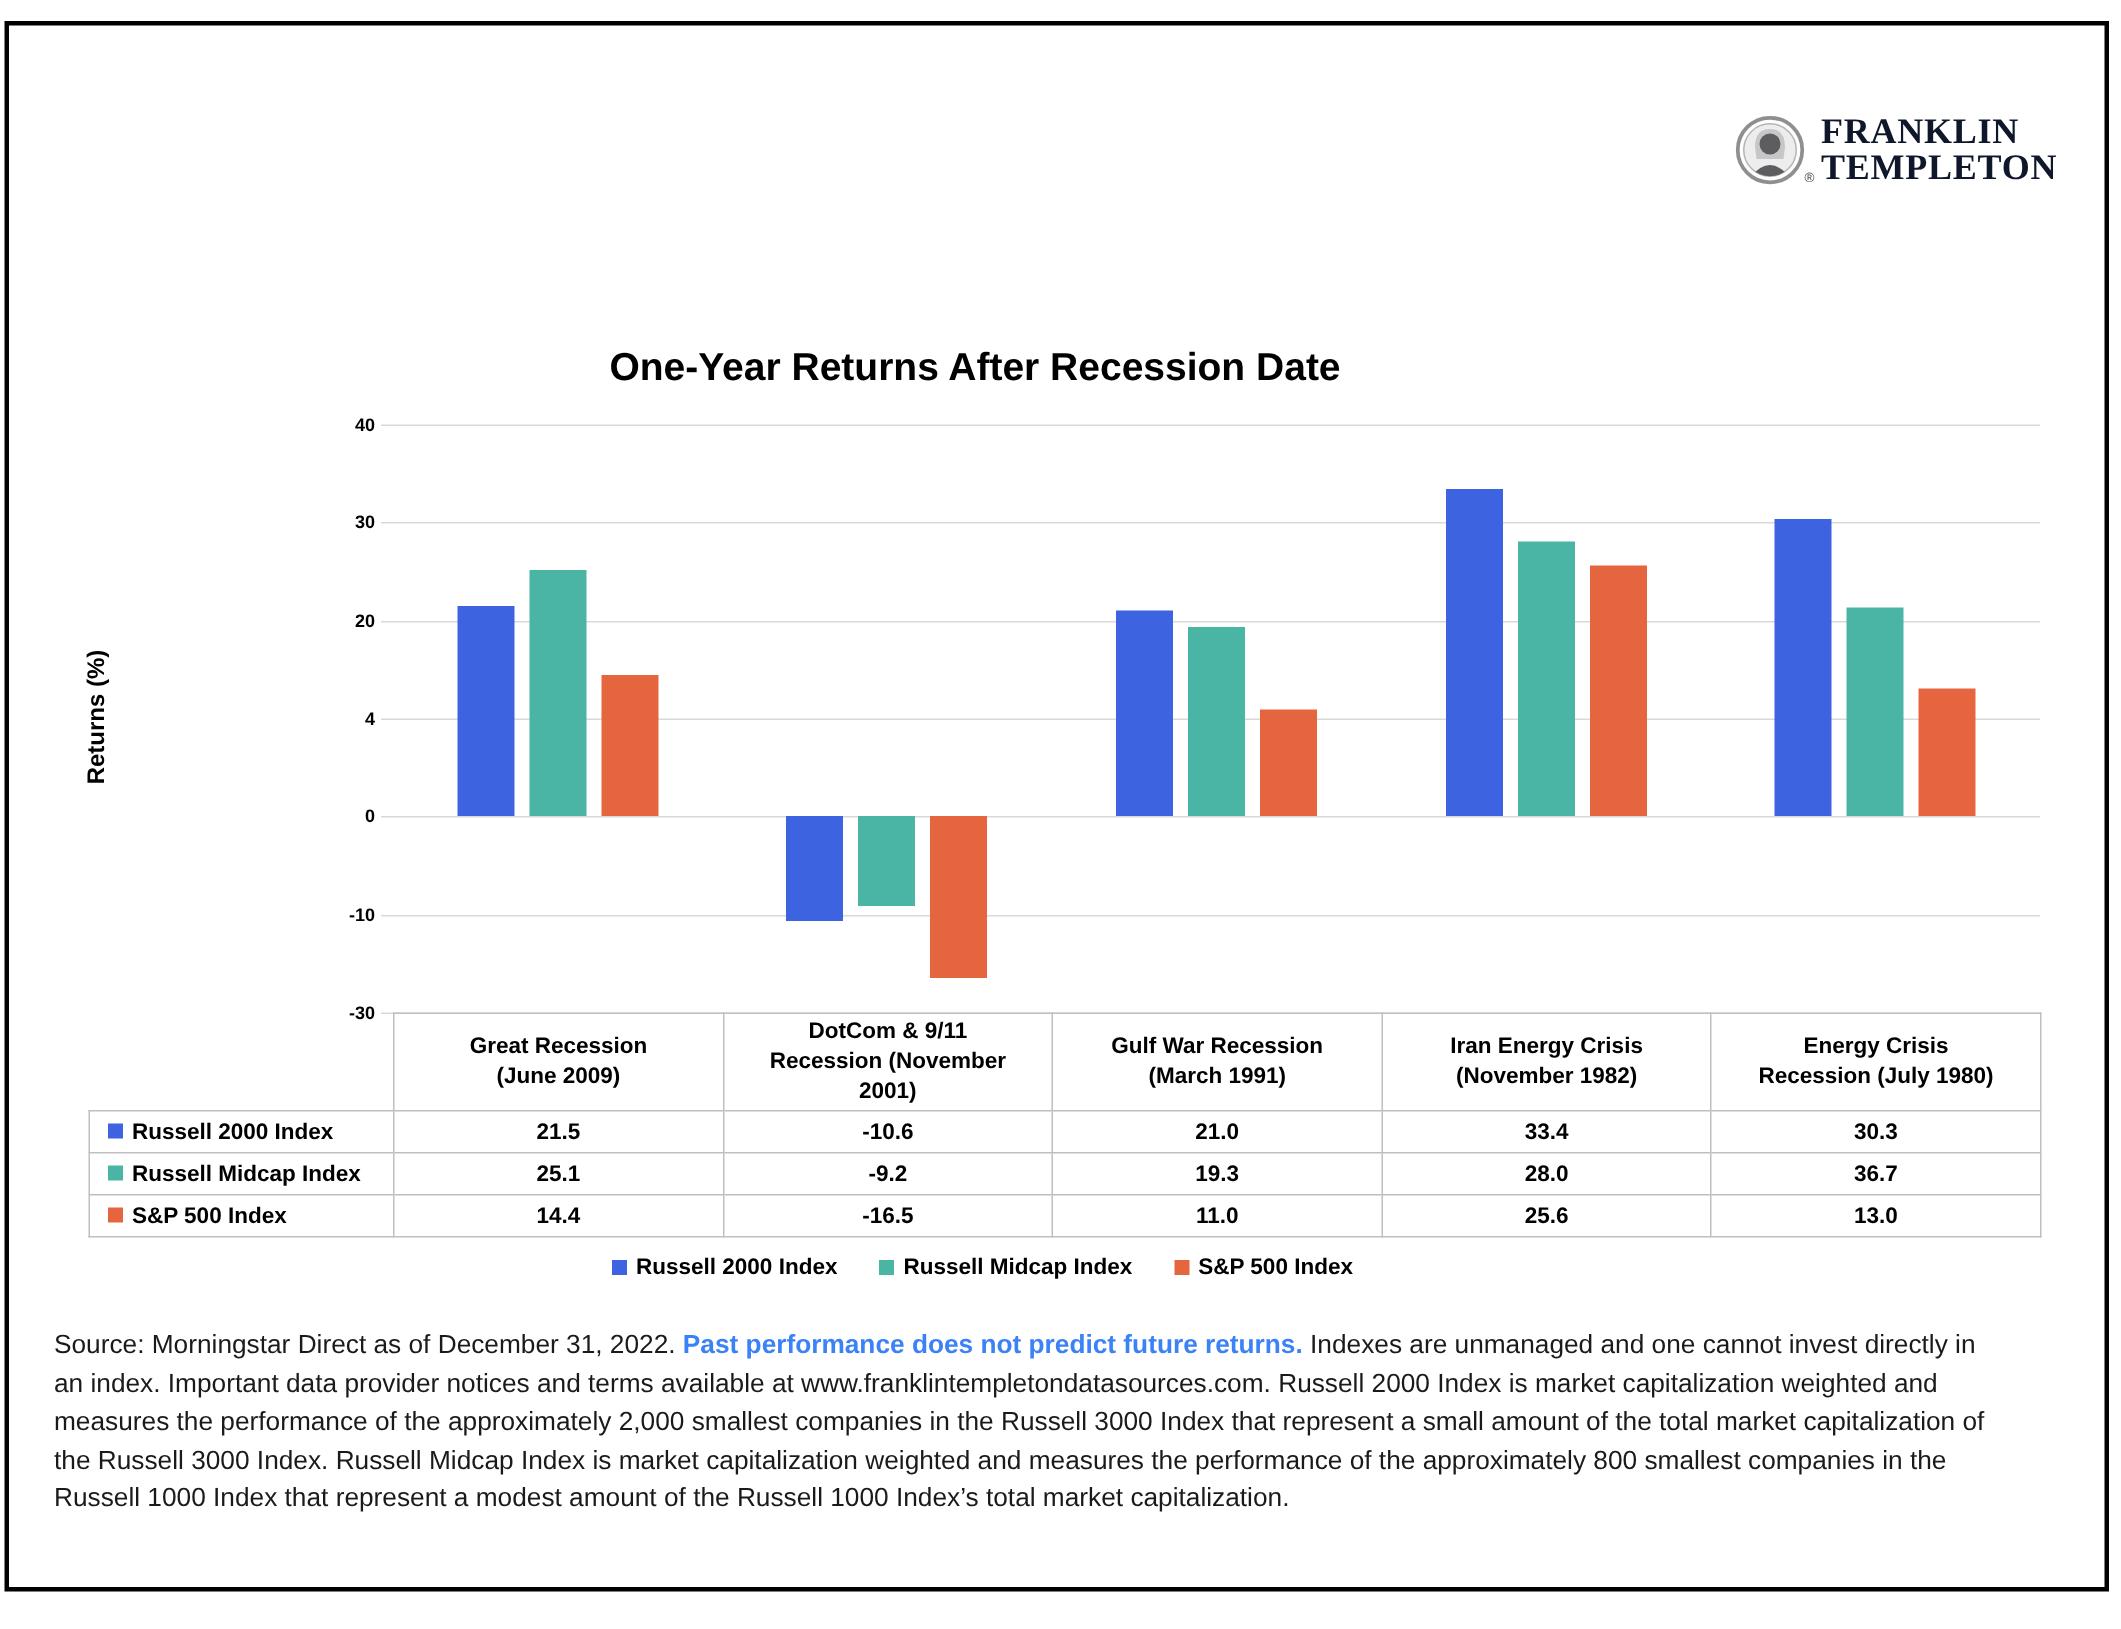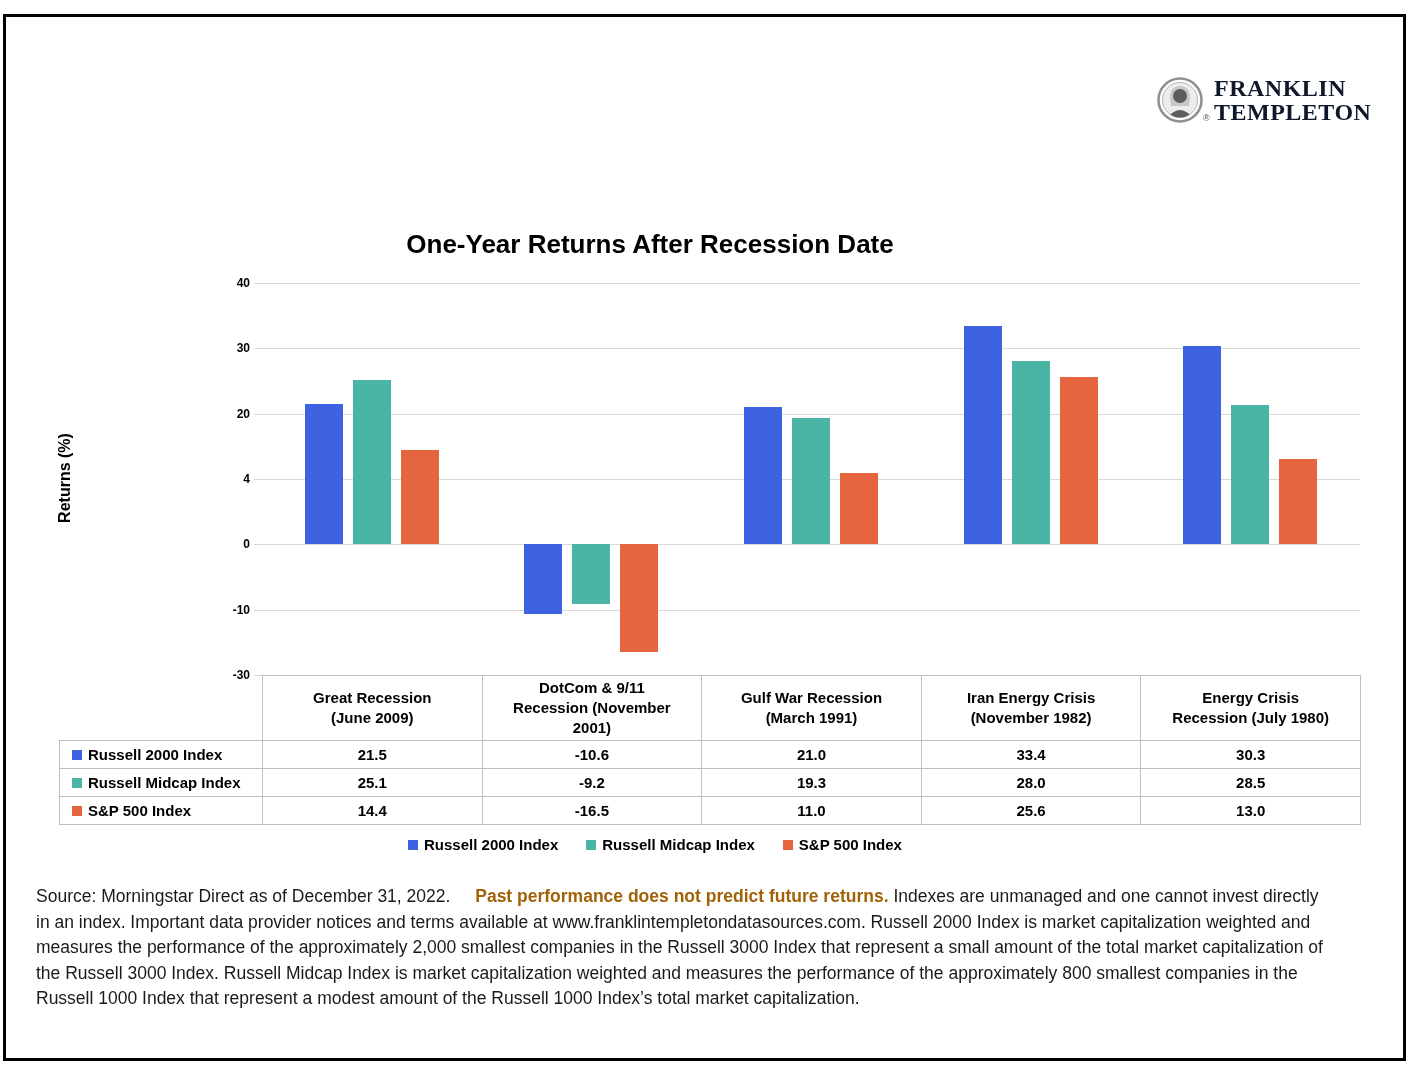--- a/index.html
+++ b/index.html
@@ -64,21 +64,21 @@
     display: flex; justify-content: center; gap: 28px;
     font-size: 15px; font-weight: bold;
   }
   .legend-item { display: flex; align-items: center; gap: 6px; }
   .legend-swatch { width: 10px; height: 10px; flex: 0 0 auto; }
   
   .footnote {
     position: absolute; left: 36px; top: 884px; width: 1300px;
     font-size: 17.5px; line-height: 25.5px; color: #1a1a1a;
   }
-  .footnote b { color: #a16207; margin-left: 20px; }
+  .footnote b { color: #3b82f6; }
 </style>
 </head>
 <body>
 
 <div class="frame"></div>
 
 <div class="logo">
   <svg class="logo-medallion" viewBox="0 0 48 48">
     <defs>
         <clipPath id="mc">
@@ -162,21 +162,21 @@
         <td class="val">21.0</td>
         <td class="val">33.4</td>
         <td class="val">30.3</td>
       </tr>
       <tr>
         <td class="row-label"><span class="swatch" style="background: rgb(75, 181, 165);"></span><span>Russell Midcap Index</span></td>
         <td class="val">25.1</td>
         <td class="val">-9.2</td>
         <td class="val">19.3</td>
         <td class="val">28.0</td>
-        <td class="val">28.5</td>
+        <td class="val">36.7</td>
       </tr>
       <tr>
         <td class="row-label"><span class="swatch" style="background: rgb(229, 102, 62);"></span><span>S&amp;P 500 Index</span></td>
         <td class="val">14.4</td>
         <td class="val">-16.5</td>
         <td class="val">11.0</td>
         <td class="val">25.6</td>
         <td class="val">13.0</td>
       </tr>
     </tbody>

